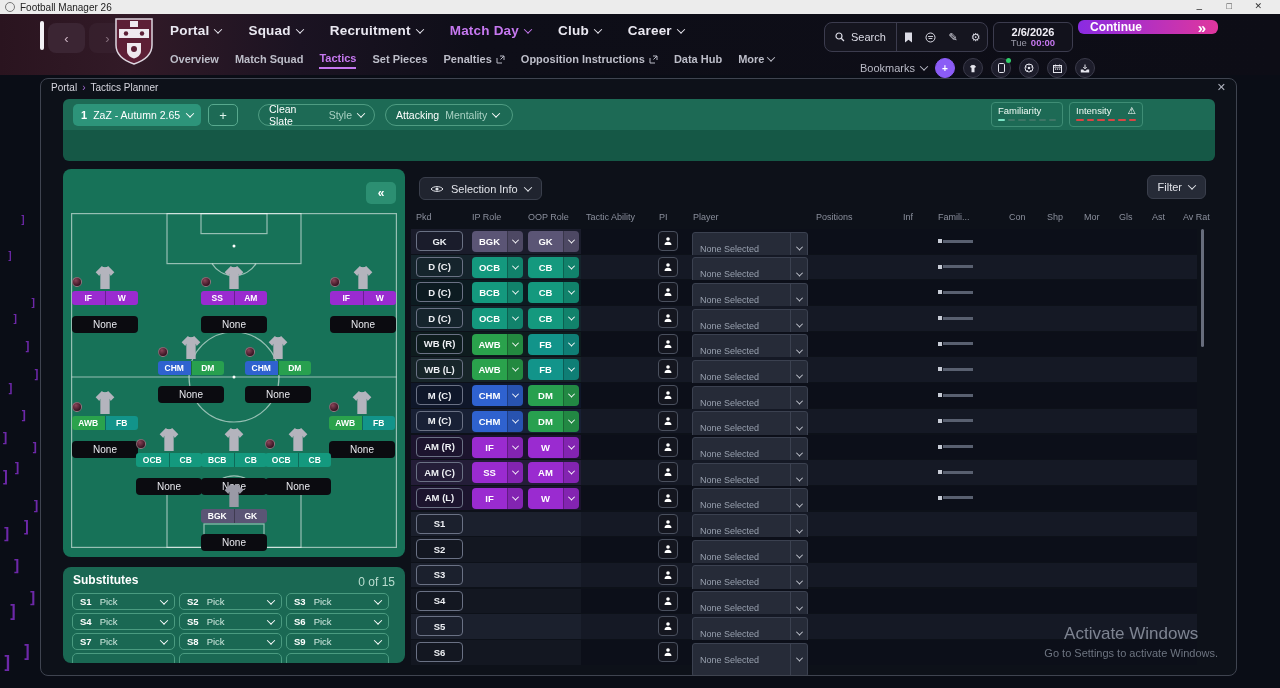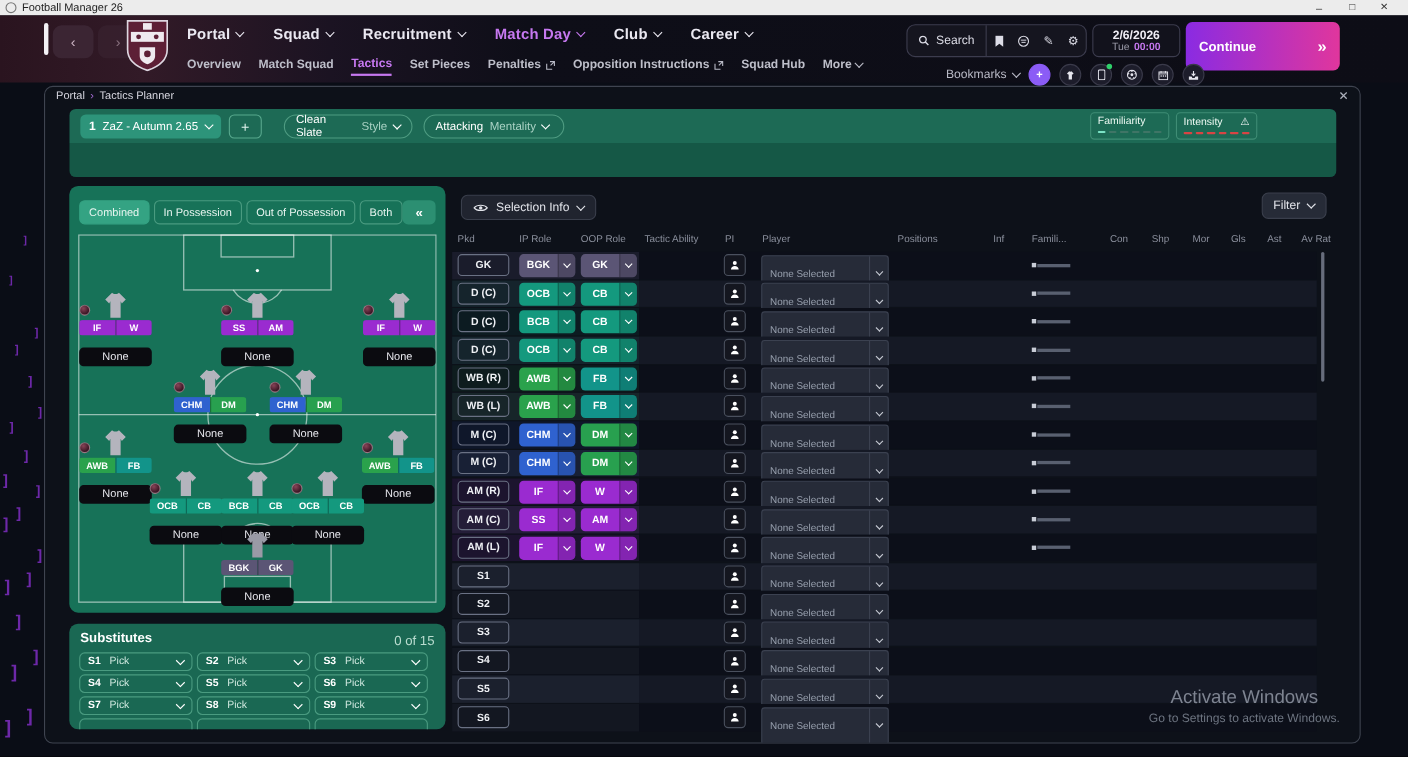--- a/index.html
+++ b/index.html
@@ -23,21 +23,21 @@
   .chev{display:inline-block;width:5px;height:5px;border-right:1.5px solid currentColor;border-bottom:1.5px solid currentColor;transform:rotate(45deg) translate(-1px,-1px);}
   .extlink{width:9px;height:9px;}
   
   .searchgrp{position:absolute;left:824px;top:8px;width:162px;height:28px;border:1px solid #3c3c4e;background:#15151f;border-radius:8px;display:flex;align-items:center;}
   .searchbtn{display:flex;align-items:center;gap:6px;padding:0 10px;font-size:11px;color:#dcdce6;height:100%;border-right:1px solid #3c3c4e;}
   .icocell{flex:1;display:flex;align-items:center;justify-content:center;color:#d8d8e2;font-size:11px;height:100%;}
   .datebox{position:absolute;left:993px;top:8px;width:78px;height:28px;border:1px solid #3c3c4e;border-radius:6px;background:#12121c;display:flex;flex-direction:column;align-items:center;justify-content:center;line-height:1.1;}
   .datebox .d1{font-size:11px;font-weight:bold;color:#f0eef6;}
   .datebox .d2{font-size:9.5px;color:#9a9aa8;}
   .datebox .d2 b{color:#c678f0;margin-left:4px;}
-  .continuebtn{position:absolute;left:1078px;top:6px;width:140px;height:44px;border-radius:6px;background:linear-gradient(90deg,#8a2be2,#e0369d);display:flex;align-items:center;justify-content:space-between;padding:0 12px;font-size:12px;font-weight:bold;color:#fff;box-sizing:border-box;}
+  .continuebtn{position:absolute;left:1078px;top:6px;width:140px;height:14px;border-radius:6px;background:linear-gradient(90deg,#8a2be2,#e0369d);display:flex;align-items:center;justify-content:space-between;padding:0 12px;font-size:12px;font-weight:bold;color:#fff;box-sizing:border-box;}
   .bookrow{position:absolute;left:860px;top:44px;display:flex;align-items:center;gap:8px;font-size:11px;color:#b9bac6;}
   .roundico{width:18px;height:18px;border-radius:50%;background:#1d1d2b;border:1px solid #3a3a4a;display:flex;align-items:center;justify-content:center;position:relative;}
   .roundico.purple{background:#8b5cf6;border-color:#8b5cf6;color:#fff;font-size:10px;font-weight:bold;}
   .greendot{position:absolute;right:-1px;top:-1px;width:5px;height:5px;border-radius:50%;background:#2fd06a;}
   
   .panel{position:absolute;left:40px;top:78px;width:1197px;height:598px;background:#0d1119;border:1px solid #3f4450;border-radius:8px;box-sizing:border-box;overflow:hidden;}
   .breadcrumb{position:absolute;left:10px;top:3px;font-size:10px;color:#d7d7e0;display:flex;gap:5px;align-items:center;}
   .breadcrumb .sep{color:#a56bd6;}
   .panelclose{position:absolute;right:10px;top:2px;font-size:11px;color:#aeb2bd;}
   
@@ -196,21 +196,21 @@
           </svg>
         </span>
       <span class="sn">
           <span>Opposition Instructions</span>
         <svg class="extlink" viewBox="0 0 9 9">
             <path d="M1 3 v5 h5" fill="none" stroke="#b9bac6"></path>
             <path d="M4 1 h4 v4 M8 1 L4.5 4.5" fill="none" stroke="#b9bac6"></path>
           </svg>
         </span>
       <span class="sn">
-          <span>Squad Hub</span>
+          <span>Data Hub</span>
         </span>
       <span class="sn">
           <span>More</span>
           <span class="chev"></span>
         </span>
     </div>
 
     <div class="searchgrp">
       <span class="searchbtn">
         <svg width="10" height="10" viewBox="0 0 10 10">
@@ -364,34 +364,20 @@
             </span>
         </div>
       </div>
       <div class="rowB">
         
         
       </div>
     </div>
 
     <div class="pitchpanel">
-      <div class="modes">
-        <span class="mode act">
-            <span>Combined</span>
-          </span>
-        <span class="mode">
-            <span>In Possession</span>
-          </span>
-        <span class="mode">
-            <span>Out of Possession</span>
-          </span>
-        <span class="mode">
-            <span>Both</span>
-          </span>
-      </div>
       <span class="collapsebtn">«</span>
 
       <svg class="fieldsvg" width="326" height="338" viewBox="0 0 326 338">
         <g stroke="rgba(255,255,255,0.55)" stroke-width="1.2" fill="none">
           <rect x="0.6" y="0.6" width="324.8" height="333.8"></rect>
           <rect x="96" y="0.6" width="134" height="50"></rect>
           <rect x="130" y="0.6" width="66" height="20"></rect>
           <path d="M141 50.6 A 26 26 0 0 0 185 50.6"></path>
           <line x1="0.6" y1="164" x2="325.4" y2="164"></line>
           <circle cx="163" cy="164" r="45"></circle>

